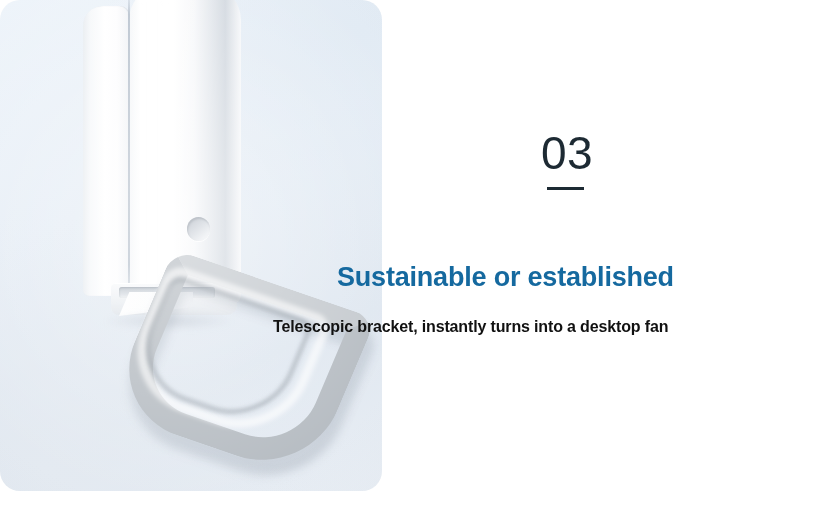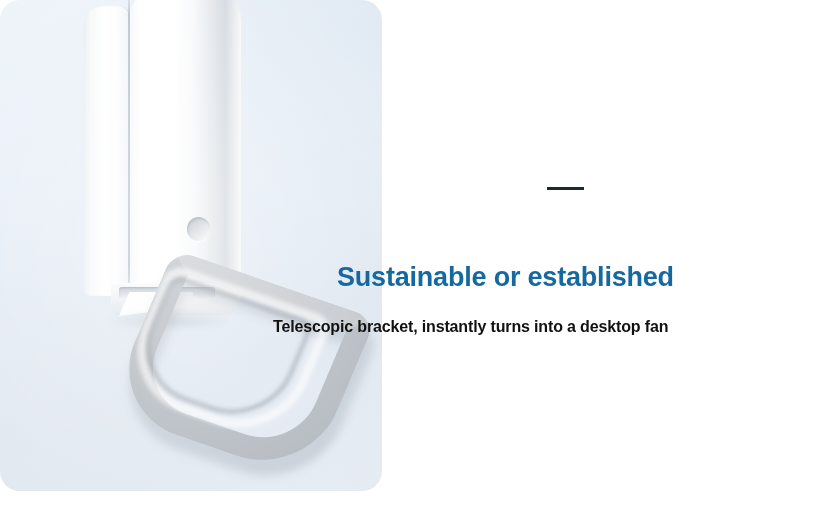--- a/index.html
+++ b/index.html
@@ -283,18 +283,19 @@
       <div id="bracket-shadow"></div>
       <div id="bracket-u"></div>
       <div id="bracket-gloss-a"></div>
       <div id="bracket-gloss-b"></div>
     </div>
 
     <div id="photo-vignette"></div>
   </div>
 
   <div id="copy">
+    <div id="step-number">03</div>
     <div id="step-rule"></div>
     <div id="headline">Sustainable or established</div>
     <div id="subline">Telescopic bracket, instantly turns into a desktop fan</div>
   </div>
 
 </div>
 
 </body></html>

